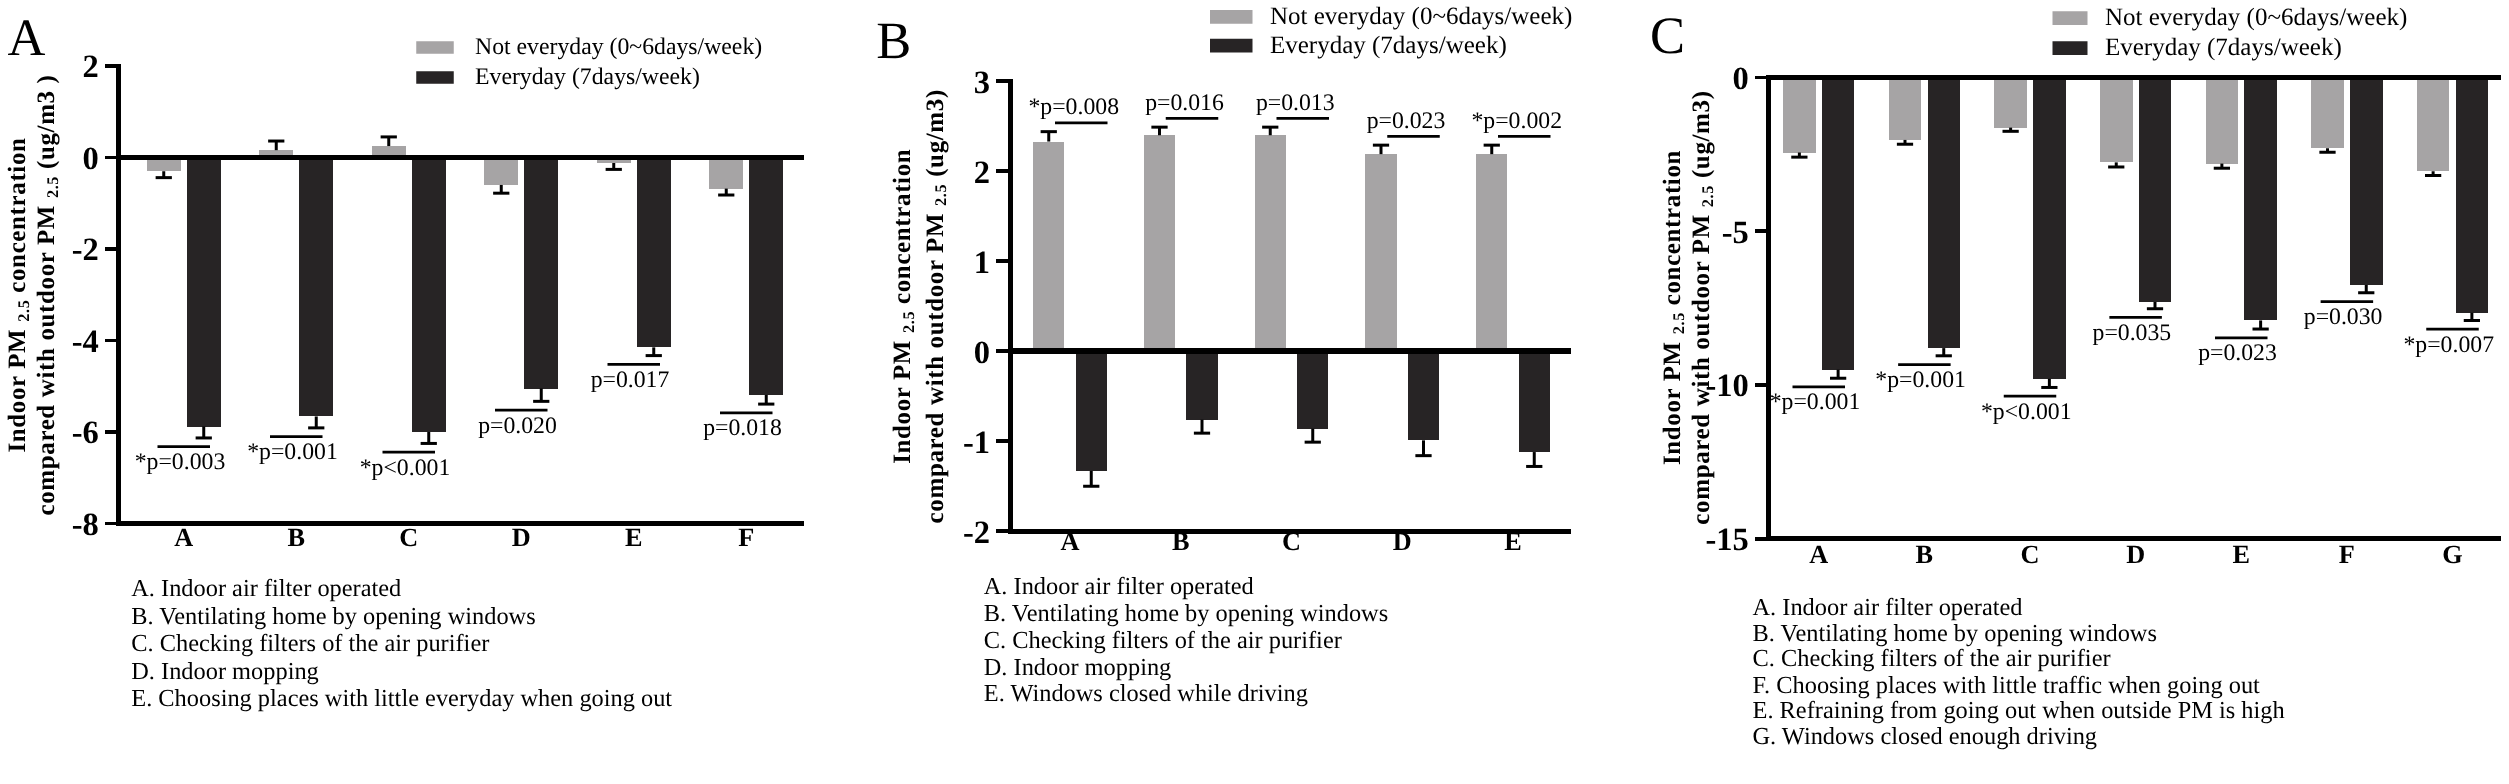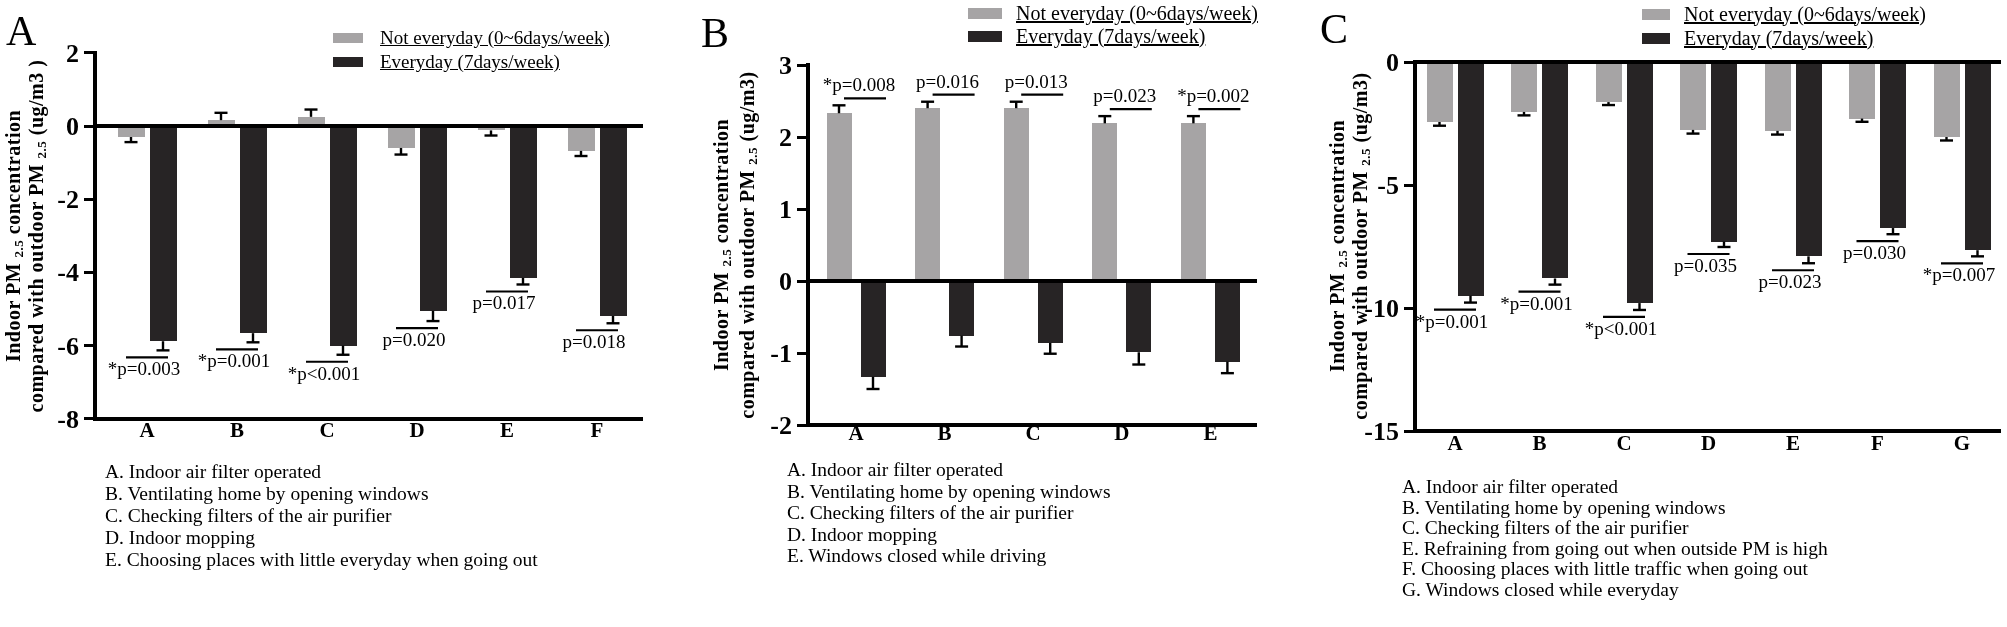--- a/index.html
+++ b/index.html
@@ -12,21 +12,21 @@
     color:#000;
   }
   svg.charts{position:absolute;left:0;top:0;}
   .panel-letter{
     position:absolute;
     font-size:42px;
     line-height:42px;
     font-weight:400;
     color:#000;
   }
-  .legend{position:absolute;text-decoration:underline;}
+  .legend{position:absolute;}
   .legend-row{display:flex;align-items:center;white-space:nowrap;}
   .swatch{display:inline-block;flex:0 0 auto;}
   .legend-text{color:#000;}
   .legend-a .legend-row{height:24px;}
   .legend-a .swatch{width:30px;height:10px;margin-right:17px;}
   .legend-a .legend-text{font-size:19px;}
   .legend-b .legend-row{height:23px;}
   .legend-b .swatch{width:34px;height:11px;margin-right:14px;}
   .legend-b .legend-text{font-size:20px;}
   .legend-c .legend-row{height:24px;}
@@ -309,18 +309,18 @@
       <div>A. Indoor air filter operated</div>
       <div>B. Ventilating home by opening windows</div>
       <div>C. Checking filters of the air purifier</div>
       <div>D. Indoor mopping</div>
       <div>E. Windows closed while driving</div>
     </div>
   <div class="footnotes fn-c" style="left:1402px;top:477px">
       <div>A.  Indoor air filter operated</div>
       <div>B. Ventilating home by opening windows</div>
       <div>C. Checking filters of the air purifier</div>
+      <div>F. Choosing places with little traffic when going out</div>
       <div>E.  Refraining from going out when outside PM is high</div>
-      <div>F. Choosing places with little traffic when going out</div>
-      <div>G. Windows closed while everyday</div>
+      <div>G. Windows closed enough driving</div>
     </div>
 
 </div>
 
 </body></html>

